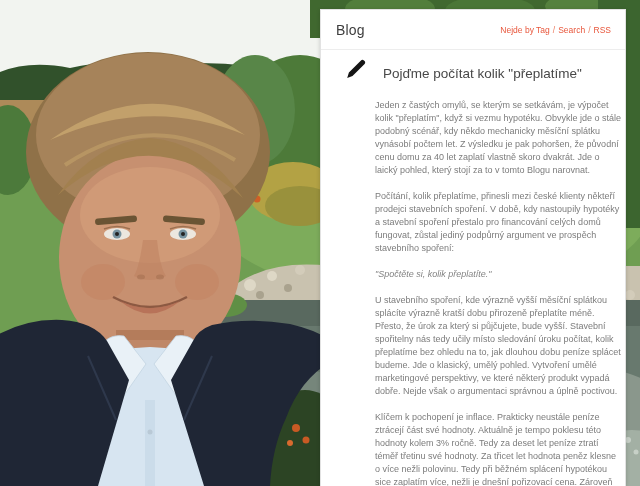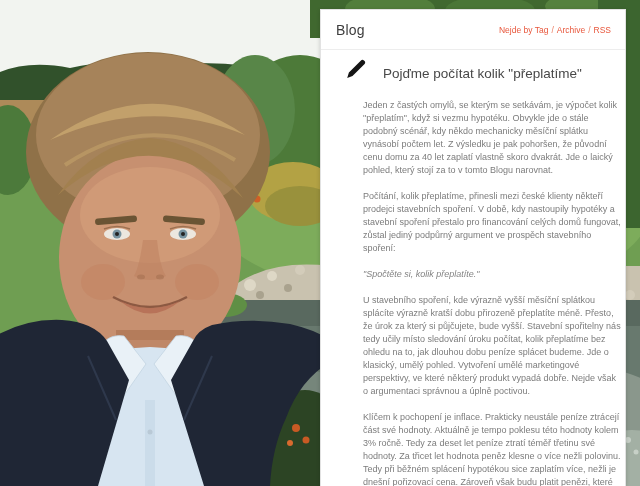--- a/index.html
+++ b/index.html
@@ -30,21 +30,21 @@
   .post-icon{position:absolute;left:23px;top:7px;width:24px;height:24px;}
   .post-icon svg{width:24px;height:24px;display:block;}
   .post-title{
     margin:7px 16px 0 62px;font-size:13.5px;font-weight:400;
     color:#484848;line-height:17px;cursor:pointer;
   }
   .post-body{
     margin:17px 0 0 42px;width:260px;
     font-size:9px;line-height:13px;color:#7c7c7c;
   }
-  .post-body p{margin:0 0 13px 0;}
+  .post-body p{margin:0 0 13px 12px;}
   .post-body p.quote{font-style:italic;color:#848484;}
 </style>
 </head>
 <body>
 
 <div class="stage">
 
   <svg class="photo" viewBox="0 0 640 486" preserveAspectRatio="none">
 
     <rect x="0" y="0" width="640" height="150" fill="#f2f4f0"></rect>
@@ -147,21 +147,21 @@
     <path d="M204 486 L171 380 L193 341 Q198 330 212 325 Q248 317 290 324 Q316 330 330 340 L330 362 Q300 380 286 418 Q272 448 270 486 Z" fill="#1f2635"></path>
     <path d="M88 356 L116 420" stroke="#39455c" stroke-width="2" opacity="0.6"></path>
     <path d="M212 356 L184 420" stroke="#39455c" stroke-width="2" opacity="0.6"></path>
   </svg>
 
   <div class="panel">
 
     <div class="panel-header">
       <span class="blog-title">Blog</span>
       <nav class="header-nav">
-        <a class="nav-link">Nejde by Tag</a><span class="nav-sep">/</span><a class="nav-link">Archive</a><span class="nav-sep">/</span><a class="nav-link">RSS</a>
+        <a class="nav-link">Nejde by Tag</a><span class="nav-sep">/</span><a class="nav-link">Search</a><span class="nav-sep">/</span><a class="nav-link">RSS</a>
       </nav>
     </div>
 
     <div class="post">
       <span class="post-icon">
         <svg viewBox="0 0 24 24">
           <path d="M3.2 21l1.7-5.5L17 3.4c.8-.8 2.1-.8 2.9 0l.7.7c.8.8.8 2.1 0 2.9L8.5 19.1 3.2 21z" fill="#151515"></path>
         </svg>
       </span>
       <h1 class="post-title">Pojďme počítat kolik "přeplatíme"</h1>

